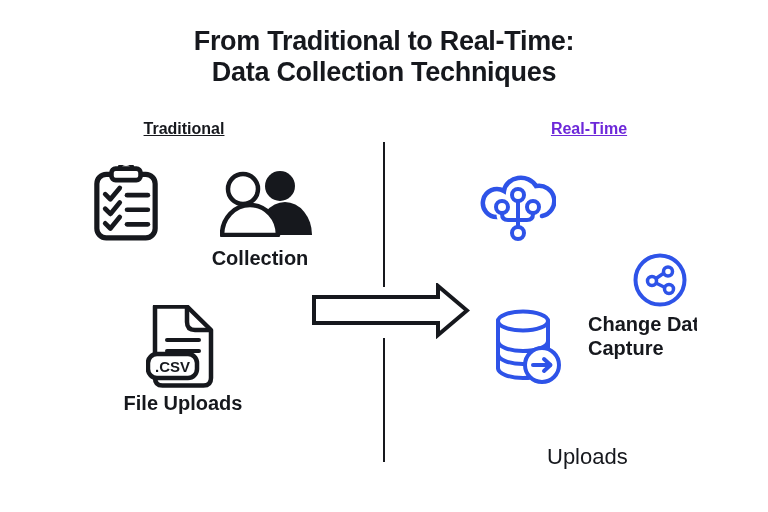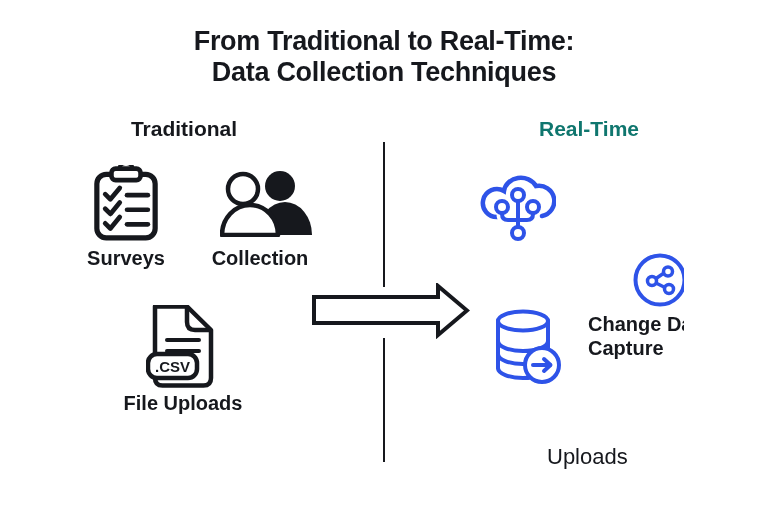--- a/index.html
+++ b/index.html
@@ -1,27 +1,28 @@
 <!DOCTYPE html>
 <html><head>
 <meta charset="utf-8">
 <style>
   html,body{margin:0;padding:0;}
   .canvas{
     position:relative;width:684px;height:512px;background:#ffffff;
-    font-family:"Liberation Sans",sans-serif;color:#16181d;overflow:hidden;
+    font-family:"Liberation Sans",sans-serif;color:#16181d;overflow:hidden;padding-left:13px;
   }
   .abs{position:absolute;}
   .title{
     left:0;top:26px;width:768px;text-align:center;
     font-size:27px;font-weight:bold;line-height:31px;letter-spacing:-0.3px;
   }
   .section-header{
-    font-size:21px;font-weight:bold;line-height:28px;white-space:nowrap;
+    font-size:16px;font-weight:bold;line-height:28px;white-space:nowrap;
     transform:translateX(-50%);
+    text-decoration:underline;
   }
   .item-label{
     font-size:20px;font-weight:bold;line-height:24px;white-space:nowrap;
     transform:translateX(-50%);
   }
   .item-label.wrap{white-space:normal;text-align:left;width:150px;}
   .plain-label{
     font-size:22px;font-weight:normal;line-height:26px;white-space:nowrap;
   }
   .divider{width:2px;background:#16181d;left:383px;}
@@ -31,41 +32,40 @@
 <body>
 
 <div class="canvas">
 
   <div class="abs title">
     <div>From Traditional to Real-Time:</div>
     <div>Data Collection Techniques</div>
   </div>
 
   <div class="abs section-header" style="left:184px;top:115px;">Traditional</div>
-  <div class="abs section-header" style="left:589px;top:115px;color:#0f766e;">Real-Time</div>
+  <div class="abs section-header" style="left:589px;top:115px;color:#6d28d9;">Real-Time</div>
 
   <div class="abs divider" style="top:142px;height:145px;"></div>
   <div class="abs divider" style="top:338px;height:124px;"></div>
 
   <div class="abs" style="left:93px;top:165px;">
     <svg width="66" height="76" viewBox="0 0 62 73">
       <path d="M25,3 a6,5 0 0 1 12,0" fill="#fff" stroke="#16181d" stroke-width="4"></path>
       <rect x="3" y="9" width="56" height="61" rx="9" fill="#fff" stroke="#16181d" stroke-width="5"></rect>
       <rect x="17" y="3.5" width="28" height="11" rx="4" fill="#fff" stroke="#16181d" stroke-width="4.5"></rect>
       <g stroke="#16181d" stroke-width="4.5" stroke-linecap="round" stroke-linejoin="round" fill="none">
         <path d="M11,28 l5,5 l9,-11"></path>
           <path d="M32,29 H52"></path>
         <path d="M11,42 l5,5 l9,-11"></path>
           <path d="M32,43 H52"></path>
         <path d="M11,56 l5,5 l9,-11"></path>
           <path d="M32,57 H52"></path>
       </g>
     </svg>
   </div>
-  <div class="abs item-label" style="left:126px;top:246px;">Surveys</div>
 
   <div class="abs" style="left:220px;top:171px;">
     <svg width="94" height="66" viewBox="0 0 94 66">
       <circle cx="60" cy="15" r="15" fill="#16181d"></circle>
       <path d="M38,64 A27,33 0 0 1 92,64 Z" fill="#16181d"></path>
       <path d="M2,64 A28,30 0 0 1 58,64 Z" fill="#fff" stroke="#16181d" stroke-width="4.5" stroke-linejoin="round"></path>
       <circle cx="23" cy="18" r="15" fill="#fff" stroke="#16181d" stroke-width="4.5"></circle>
     </svg>
   </div>
   <div class="abs item-label" style="left:260px;top:246px;">Collection</div>

